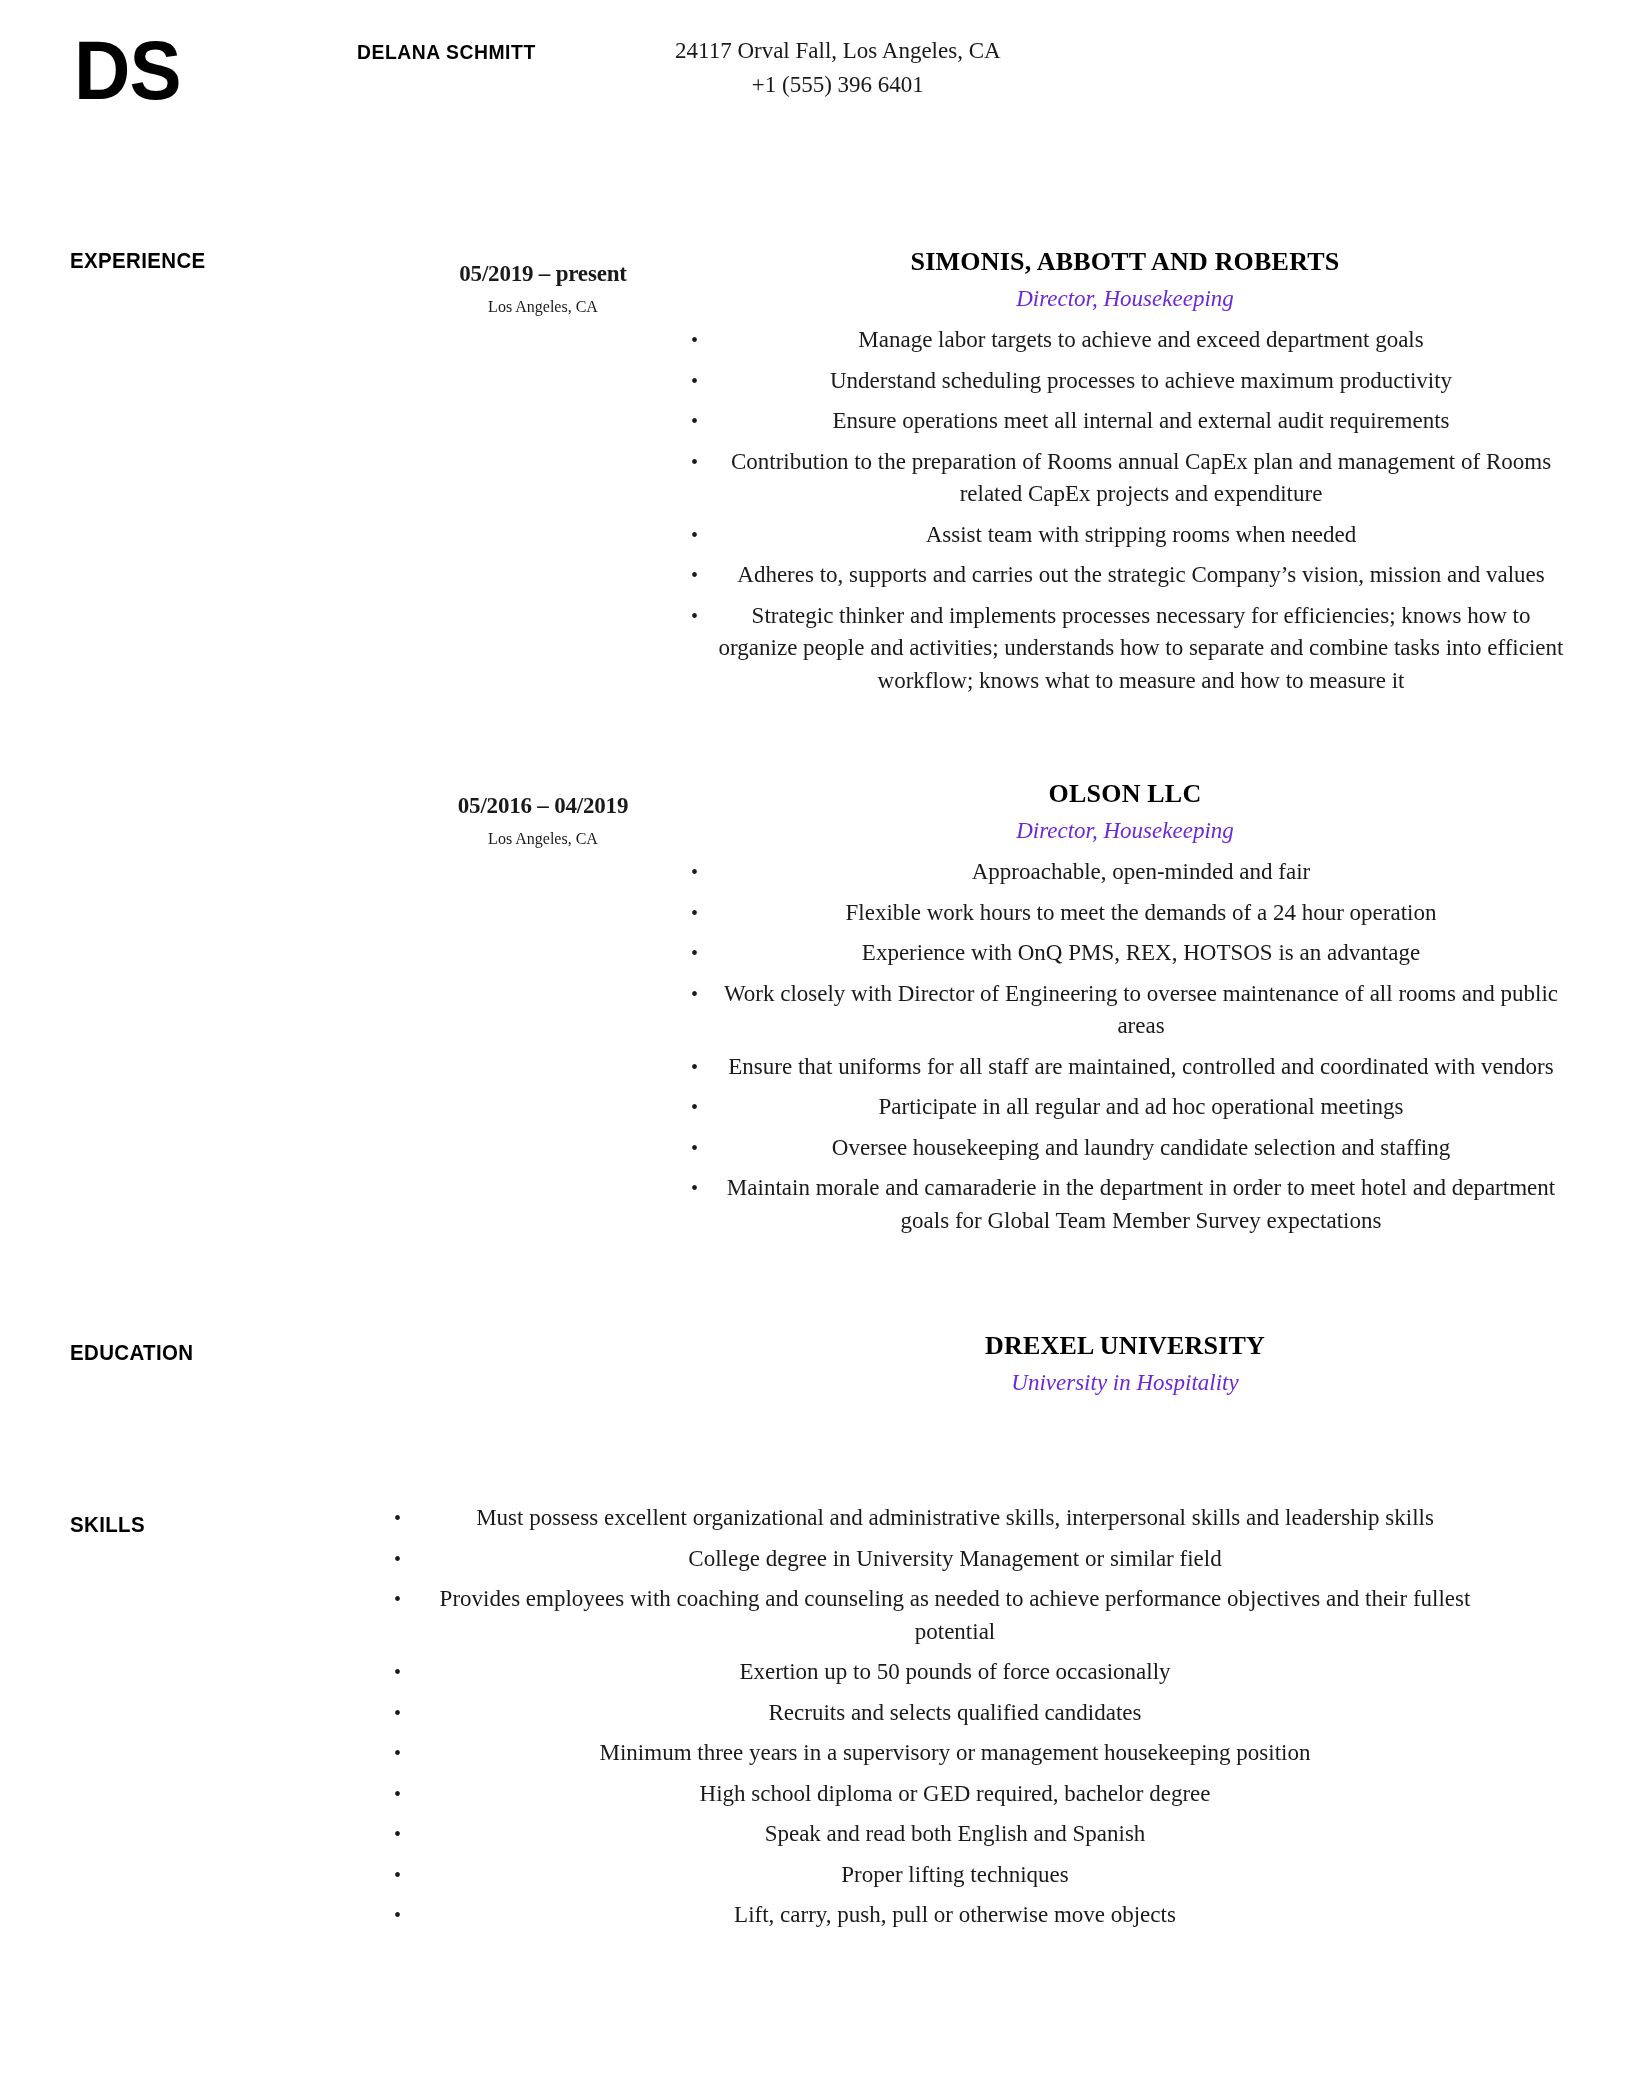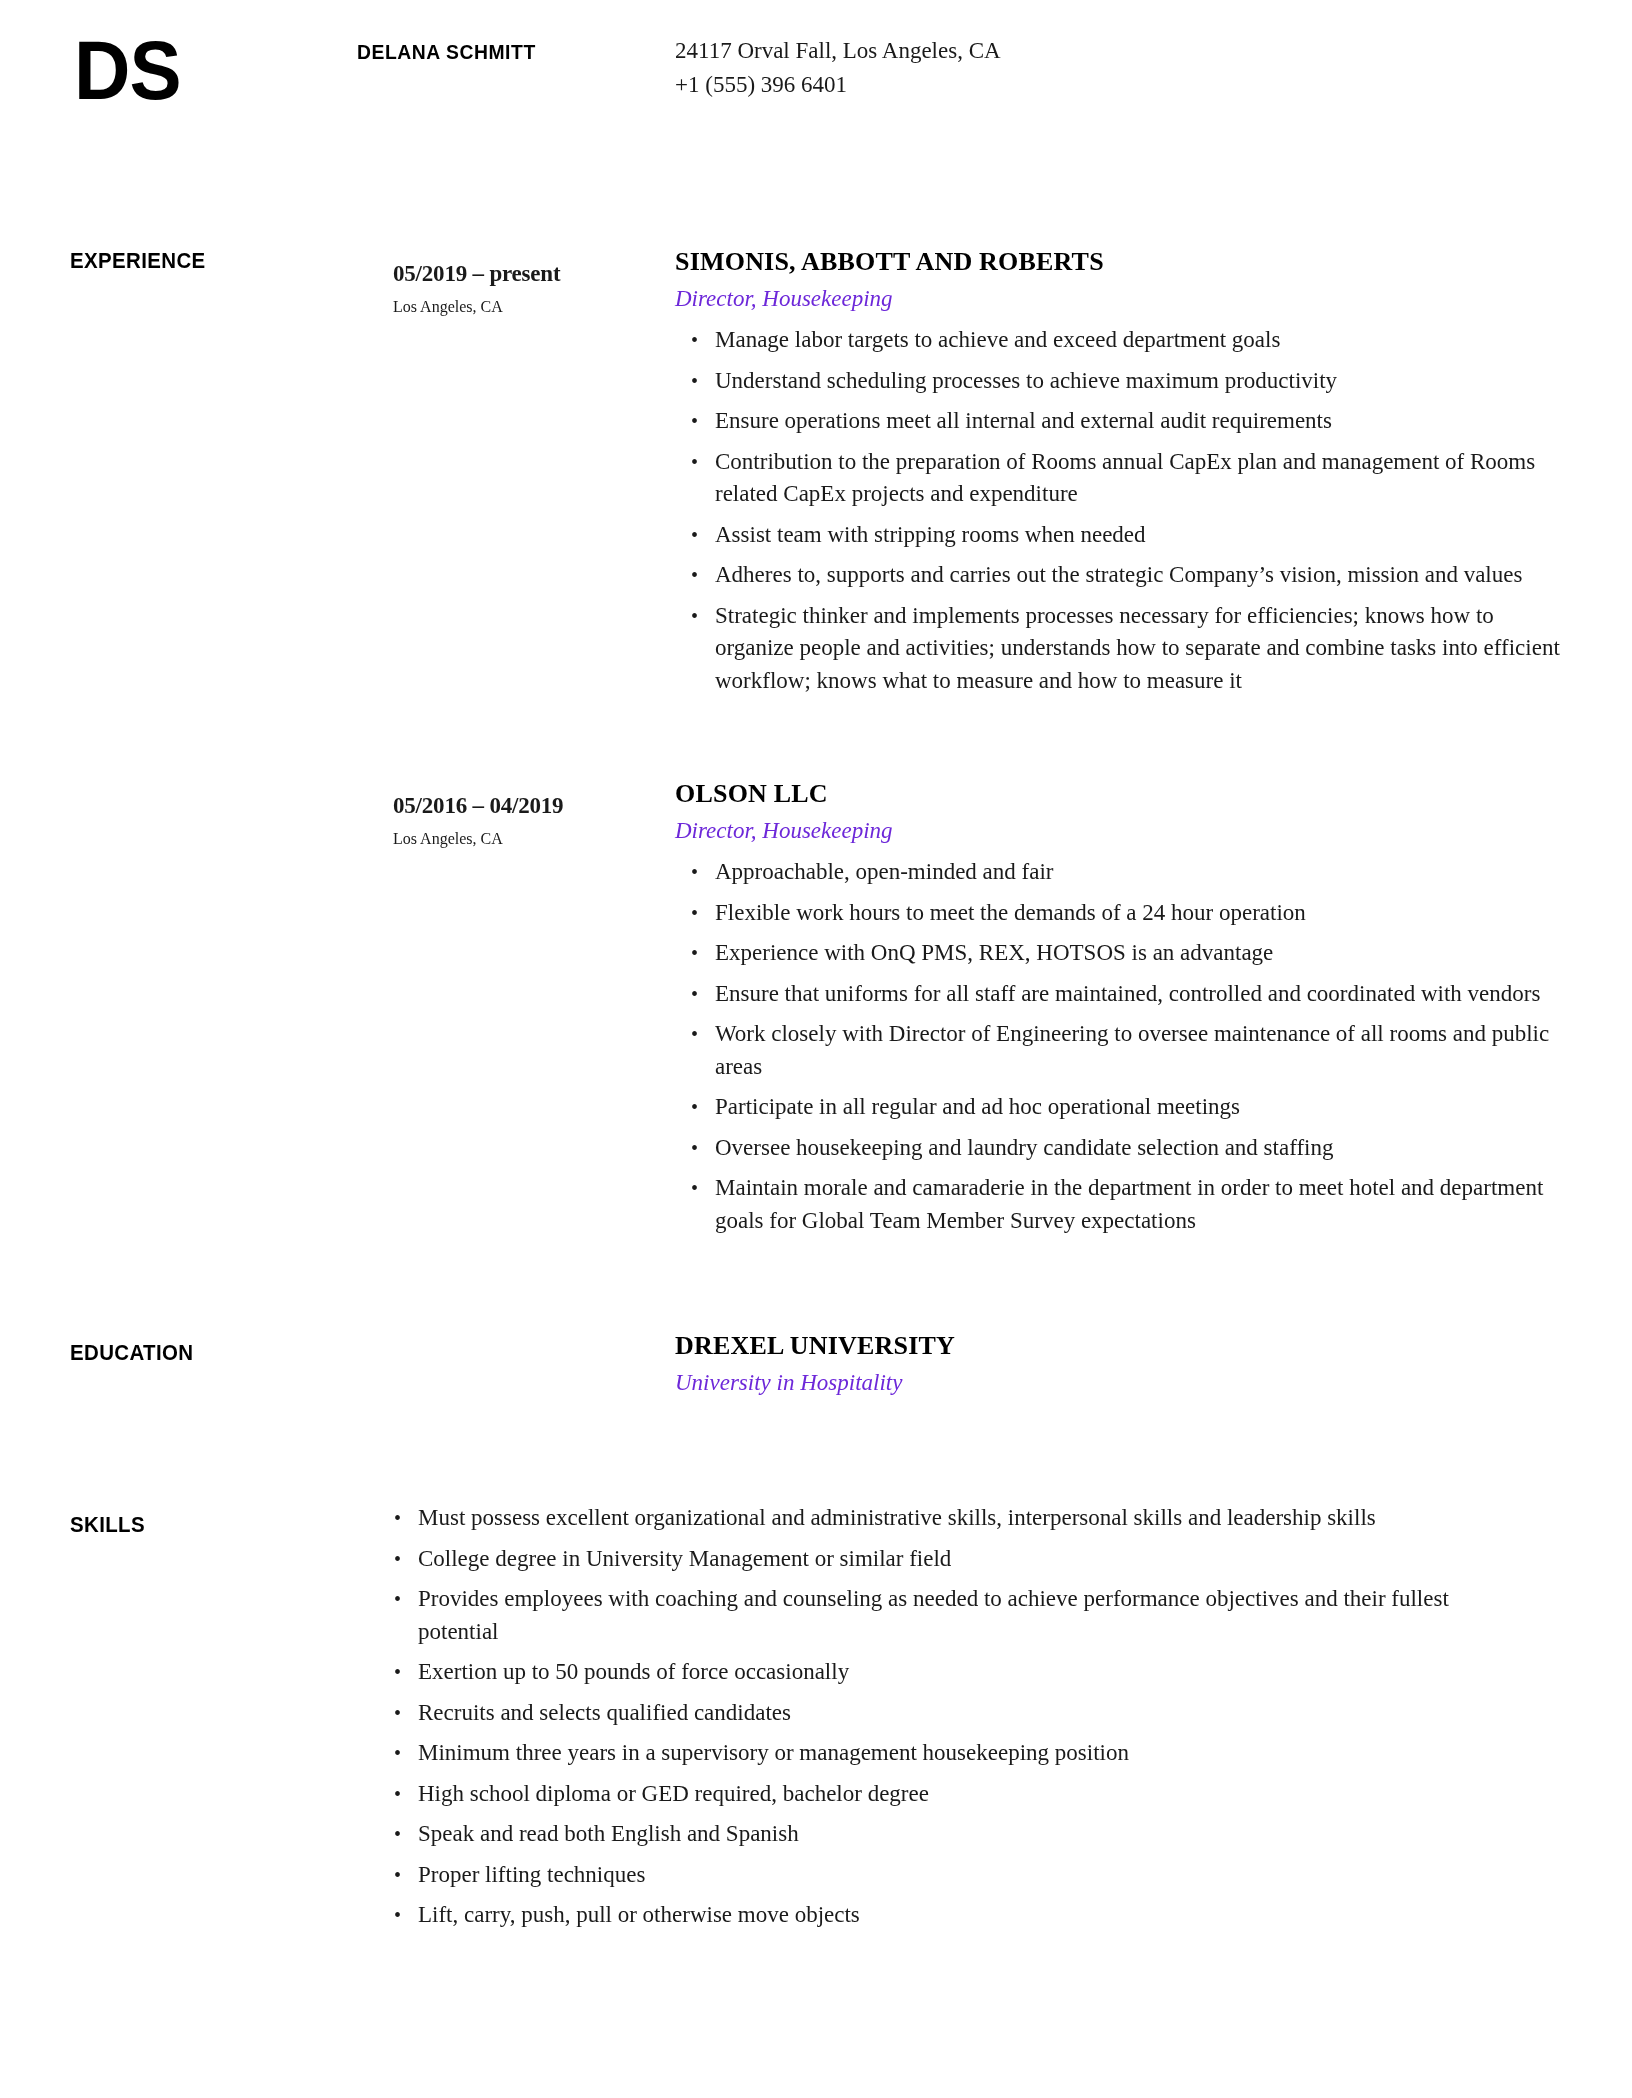--- a/index.html
+++ b/index.html
@@ -8,20 +8,21 @@
     background: #ffffff;
   }
   .page {
     position: relative;
     width: 1632px;
     height: 2098px;
     background: #ffffff;
     font-family: "Liberation Serif", serif;
     color: #1a1a1a;
     overflow: hidden;
+    text-align: center;
   }
 
   
   .header {
     position: absolute;
     left: 0;
     top: 0;
     width: 1632px;
     height: 190px;
   }
@@ -196,22 +197,22 @@
         <div class="entry-date">05/2016 – 04/2019</div>
         <div class="entry-loc">Los Angeles, CA</div>
       </div>
       <div class="entry-main">
         <div class="org">OLSON LLC</div>
         <div class="role">Director, Housekeeping</div>
         <ul class="bullets">
           <li>Approachable, open-minded and fair</li>
           <li>Flexible work hours to meet the demands of a 24 hour operation</li>
           <li>Experience with OnQ PMS, REX, HOTSOS is an advantage</li>
+          <li>Work closely with Director of Engineering to oversee maintenance of all rooms and public areas</li>
           <li>Ensure that uniforms for all staff are maintained, controlled and coordinated with vendors</li>
-          <li>Work closely with Director of Engineering to oversee maintenance of all rooms and public areas</li>
           <li>Participate in all regular and ad hoc operational meetings</li>
           <li>Oversee housekeeping and laundry candidate selection and staffing</li>
           <li>Maintain morale and camaraderie in the department in order to meet hotel and department goals for Global Team Member Survey expectations</li>
         </ul>
       </div>
     </div>
   </div>
 
   <div class="section" style="top:1340px;">
     <div class="sec-label">EDUCATION</div>

